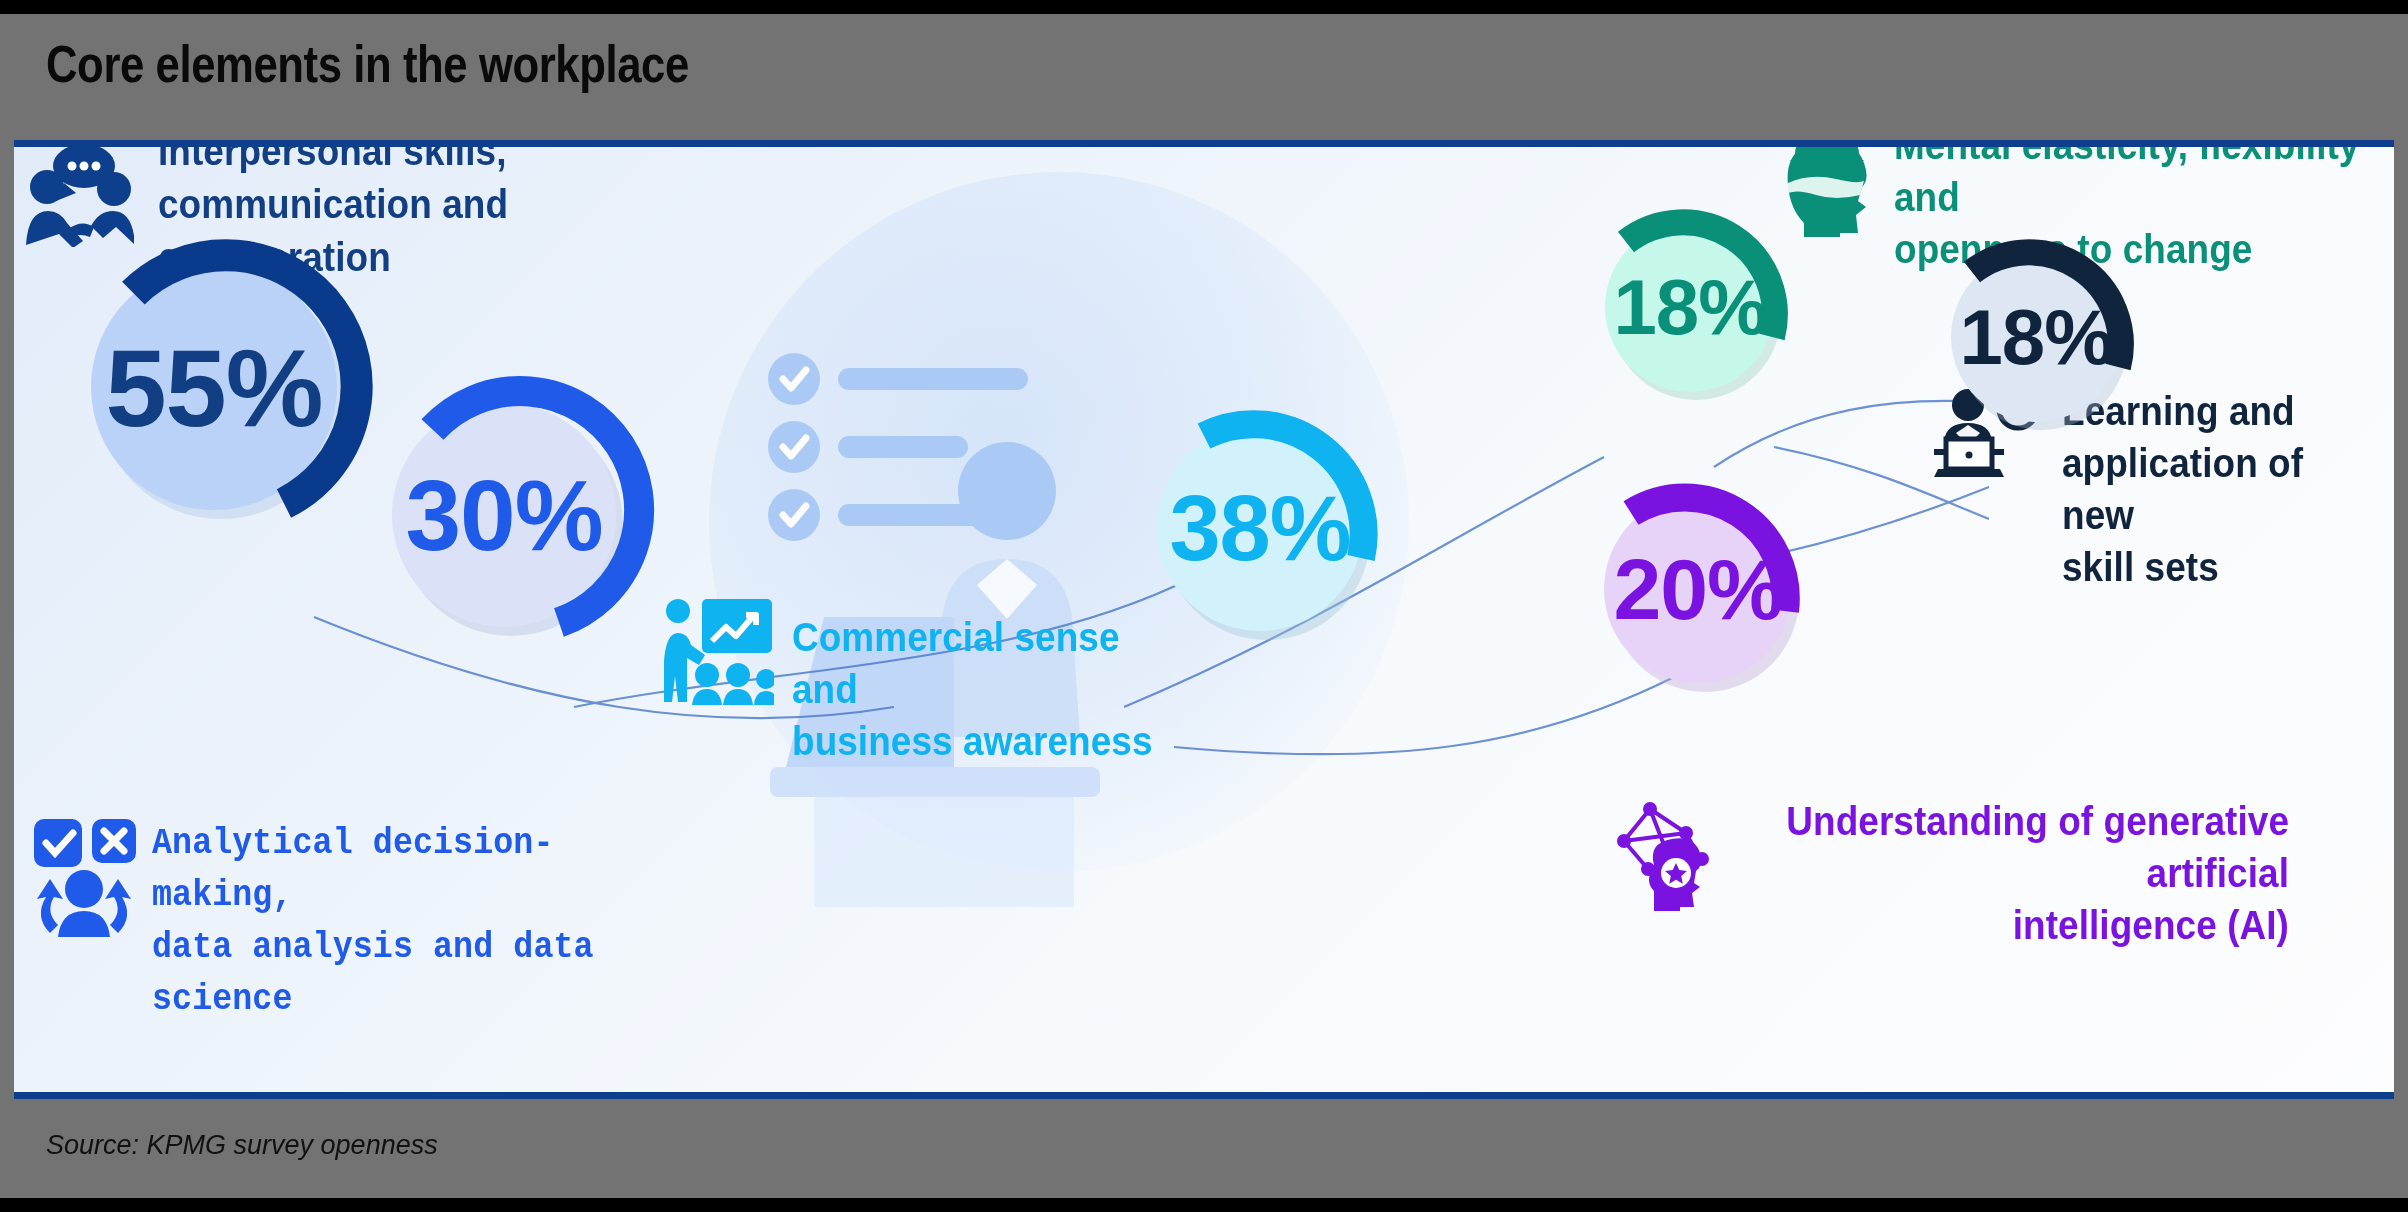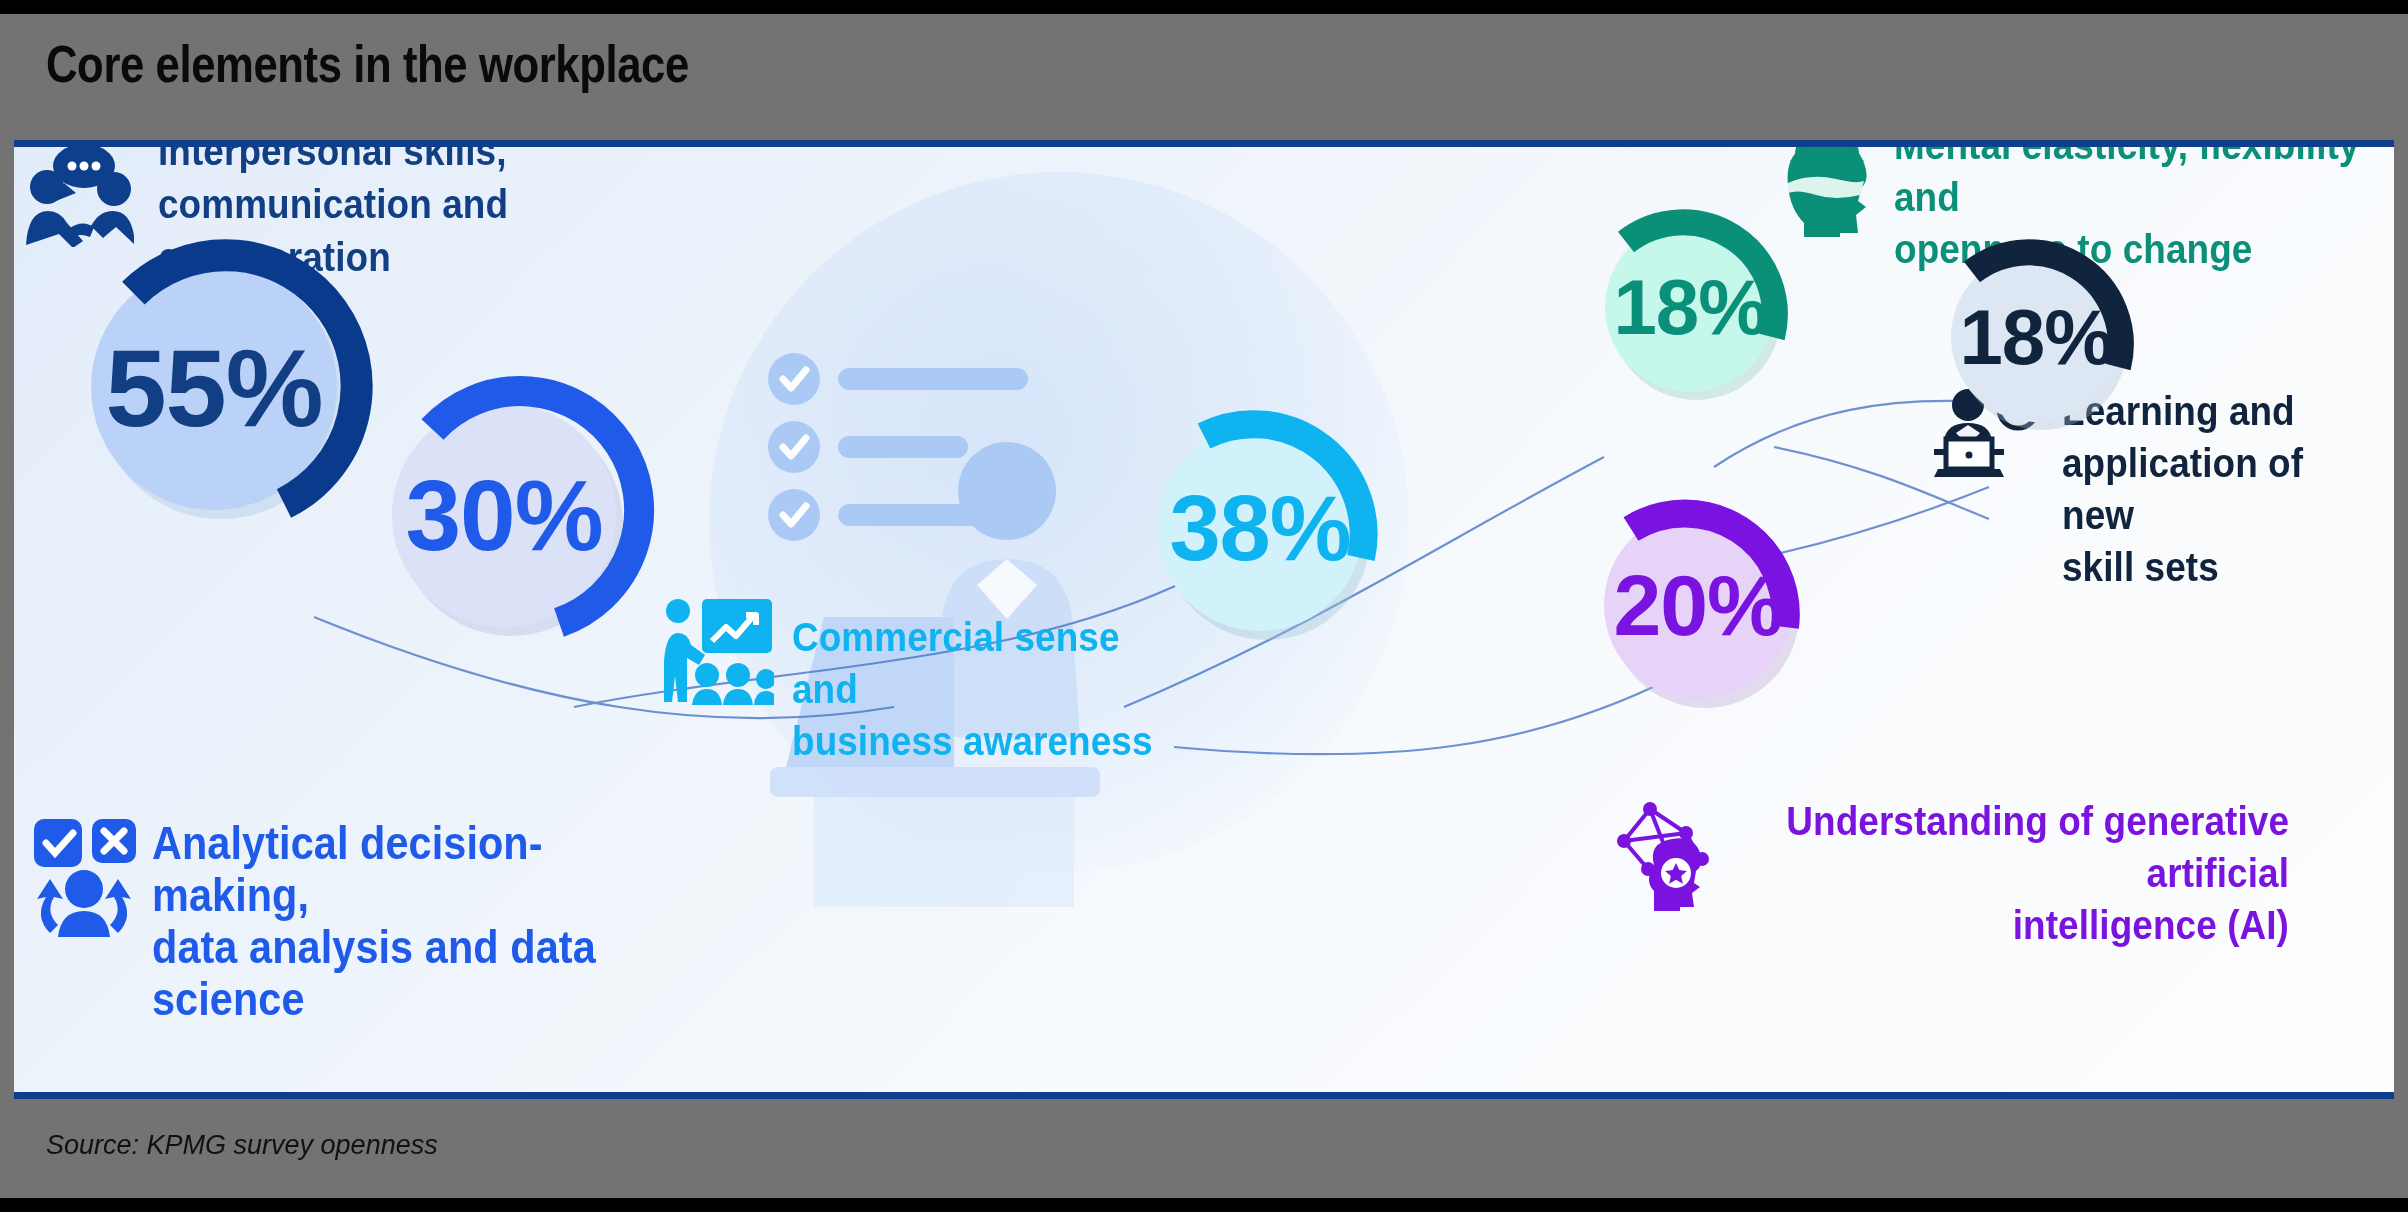--- a/index.html
+++ b/index.html
@@ -168,21 +168,21 @@
             <path d="M76 14 l20 20 M96 14 l-20 20"></path>
           </g>
           <circle cx="56" cy="72" r="19"></circle>
           <path d="M30 120 q3 -26 26 -26 q23 0 26 26 z"></path>
           <path d="M22 116 q-16 -16 -4 -36 l-9 2 l13 -20 l13 20 l-9 -2 q-9 15 4 28 z"></path>
           <path d="M90 116 q16 -16 4 -36 l9 2 l-13 -20 l-13 20 l9 -2 q9 15 -4 28 z"></path>
         </g>
       </svg>
     </div>
 
-    <div class="label" style="left:138px;top:670px;width:500px;font-size:46px;line-height:52px;color:#1f5ae8;">
+    <div class="label" style="left:138px;top:670px;width:500px;font-size:37px;line-height:52px;color:#1f5ae8;font-family:Liberation Mono, monospace;">
       <span class="txt">Analytical decision-making,</span>
       <span class="txt">data analysis and data science</span>
     </div>
 
     <div class="donut" style="left:362px;top:240px;width:256px;height:256px;">
       <svg viewBox="0 0 256 256" width="256" height="256">
         <circle cx="128" cy="128" r="112" fill="#b6c2e0" opacity=".42" transform="translate(7,9)"></circle>
         <circle cx="128" cy="128" r="112" fill="#dbe2f7"></circle>
         <path d="M 56.5 42.5 A 119 119 0 1 1 183 235.5" fill="none" stroke="#1f5ae8" stroke-width="30"></path>
       </svg>
@@ -301,21 +301,21 @@
         <circle cx="62" cy="74" r="15" fill="#ffffff"></circle>
         <path d="M62 64 l3.3 7.1 l7.7 .8 l-5.8 5.2 l1.6 7.6 l-6.8 -4 l-6.8 4 l1.6 -7.6 l-5.8 -5.2 l7.7 -.8 z" fill="#7b13e0"></path>
       </svg>
     </div>
 
     <div class="label" style="left:1726px;top:648px;width:610px;font-size:41px;line-height:52px;color:#7b13e0;text-align:right;">
       <span class="txt">Understanding of generative artificial</span>
       <span class="txt">intelligence (AI)</span>
     </div>
 
-    <div class="donut" style="left:1576px;top:350px;width:216px;height:216px;">
+    <div class="donut" style="left:1576px;top:334px;width:216px;height:216px;">
       <svg viewBox="0 0 216 216" width="216" height="216">
         <circle cx="108" cy="108" r="94" fill="#bba3cf" opacity=".36" transform="translate(7,9)"></circle>
         <circle cx="108" cy="108" r="94" fill="#e6d3f7"></circle>
         <path d="M 41 32 A 101 101 0 0 1 195 130" fill="none" stroke="#7b13e0" stroke-width="28"></path>
       </svg>
       <div class="value" style="font-size:86px;color:#7b13e0;">20%</div>
     </div>
 
   </div>
 

